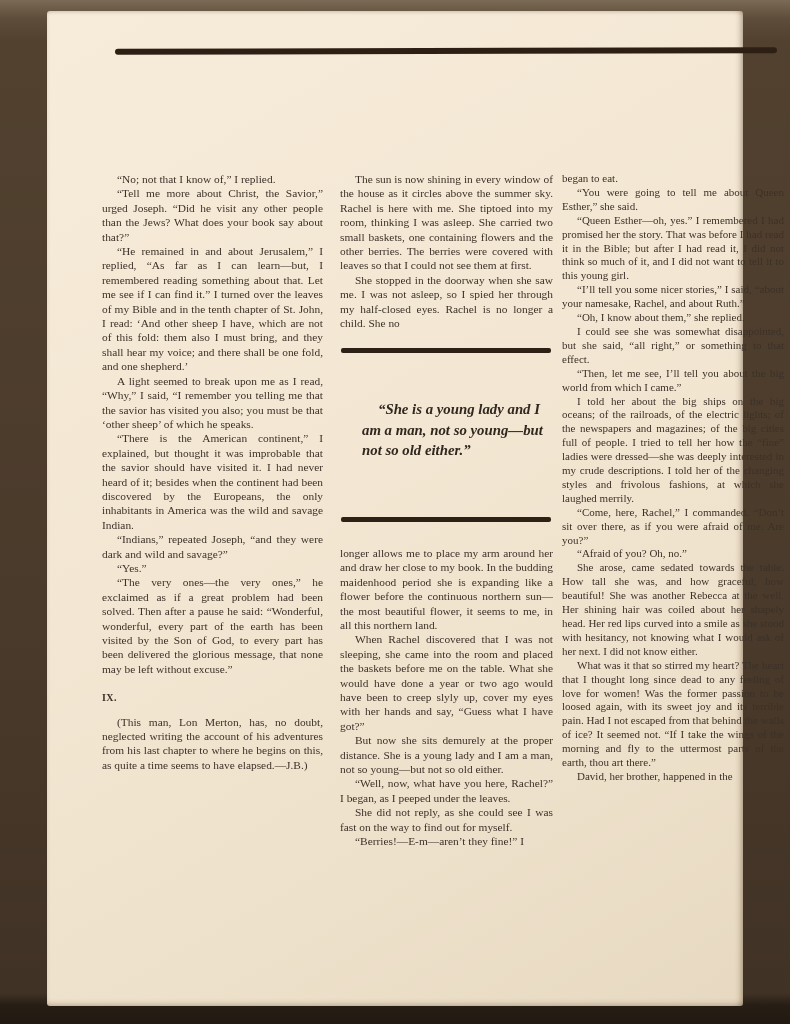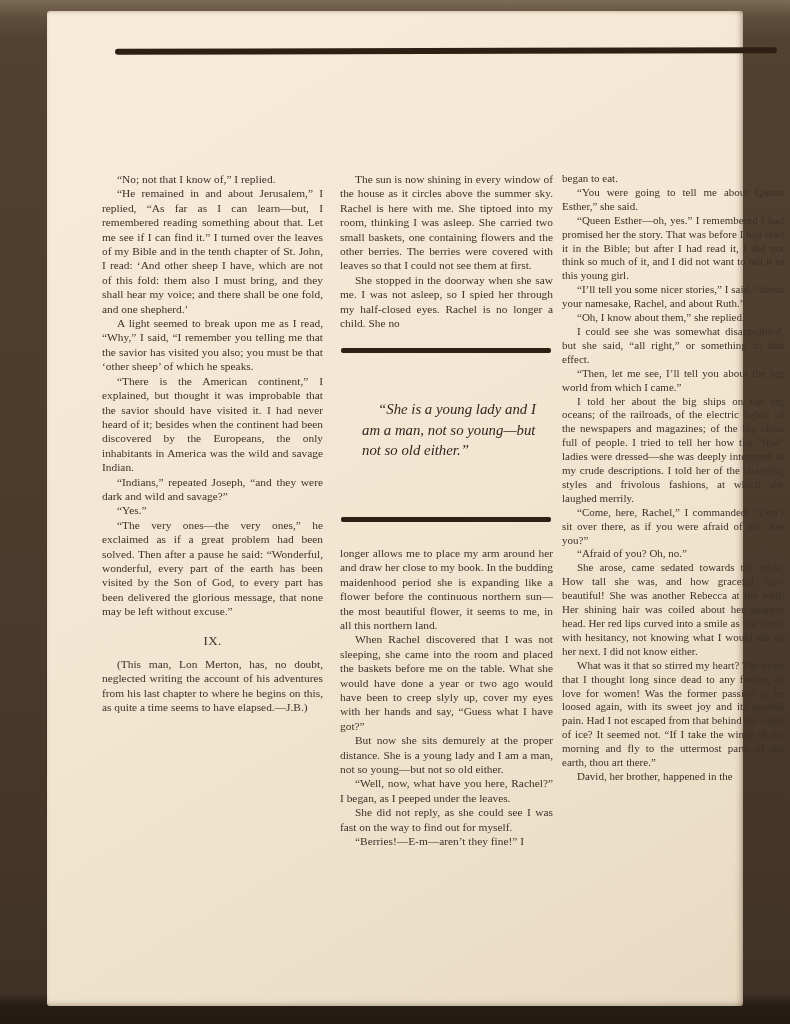--- a/index.html
+++ b/index.html
@@ -22,40 +22,41 @@
   .col{
     position:absolute;top:161px;
     font-size:11.4px;line-height:14.4px;color:#3c3128;
     text-align:justify;text-justify:inter-word;
   }
   .col1{left:55px;width:221px}
   .col2{left:293px;width:213px}
   .col3{left:515px;width:222px;font-size:11px;line-height:13.9px}
   .col p{margin:0;text-indent:15px}
   .col p.noindent{text-indent:0}
-  .sec{margin:15px 0 9px;text-align:center;font-weight:normal;font-size:13px;letter-spacing:.4px;color:#3c3128}
+  .sec{margin:15px 0 9px;text-align:left;font-weight:bold;font-size:10px;letter-spacing:.4px;color:#3c3128}
   .mid-rule{height:5px;background:#2d2015;border-radius:2px;margin:18px 2px 0 1px}
   .rule2{margin-top:56px}
   .pullquote{
     margin:46px 4px 0 22px;
-    font-style:italic;font-weight:normal;font-size:14.8px;line-height:20.5px;
+    font-style:italic;font-weight:bold;font-size:14.8px;line-height:20.5px;
     color:#30271f;text-align:left;text-indent:16px;
   }
   .bstart{margin-top:24px !important}
   .pagenum{position:absolute;left:741px;top:949px;font-size:11px;color:#3c3128;letter-spacing:1px}
 </style>
 </head>
 <body>
 
 <div class="paper">
 
   <div class="top-rule"></div>
 
   <div class="col col1">
     <p>“No; not that I know of,” I replied.</p>
+    <p>“Tell me more about Christ, the Savior,” urged Joseph. “Did he visit any other people than the Jews? What does your book say about that?”</p>
     <p>“He remained in and about Jerusalem,” I replied, “As far as I can learn—but, I remembered reading something about that. Let me see if I can find it.” I turned over the leaves of my Bible and in the tenth chapter of St. John, I read: ‘And other sheep I have, which are not of this fold: them also I must bring, and they shall hear my voice; and there shall be one fold, and one shepherd.’</p>
     <p>A light seemed to break upon me as I read, “Why,” I said, “I remember you telling me that the savior has visited you also; you must be that ‘other sheep’ of which he speaks.</p>
     <p>“There is the American continent,” I explained, but thought it was improbable that the savior should have visited it. I had never heard of it; besides when the continent had been discovered by the Europeans, the only inhabitants in America was the wild and savage Indian.</p>
     <p>“Indians,” repeated Joseph, “and they were dark and wild and savage?”</p>
     <p>“Yes.”</p>
     <p>“The very ones—the very ones,” he exclaimed as if a great problem had been solved. Then after a pause he said: “Wonderful, wonderful, every part of the earth has been visited by the Son of God, to every part has been delivered the glorious message, that none may be left without excuse.”</p>
     <div class="sec">IX.</div>
     <p>(This man, Lon Merton, has, no doubt, neglected writing the account of his adventures from his last chapter to where he begins on this, as quite a time seems to have elapsed.—J.B.)</p>
   </div>
 

